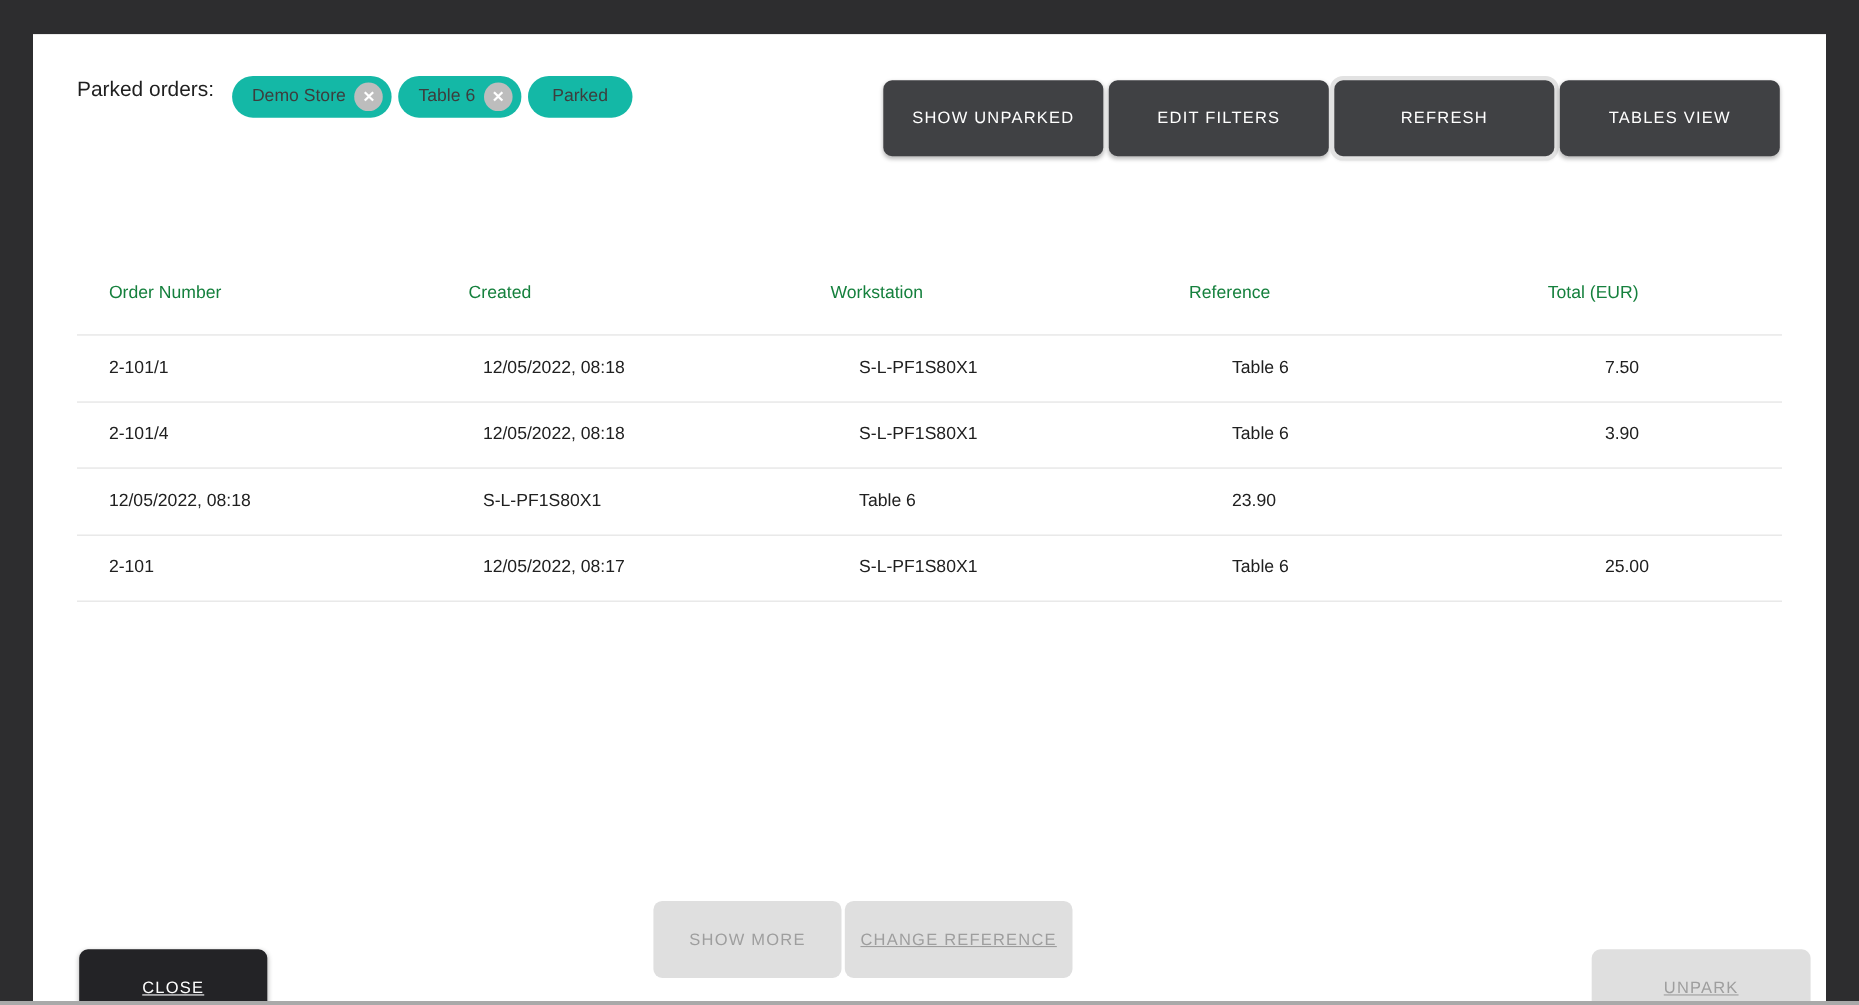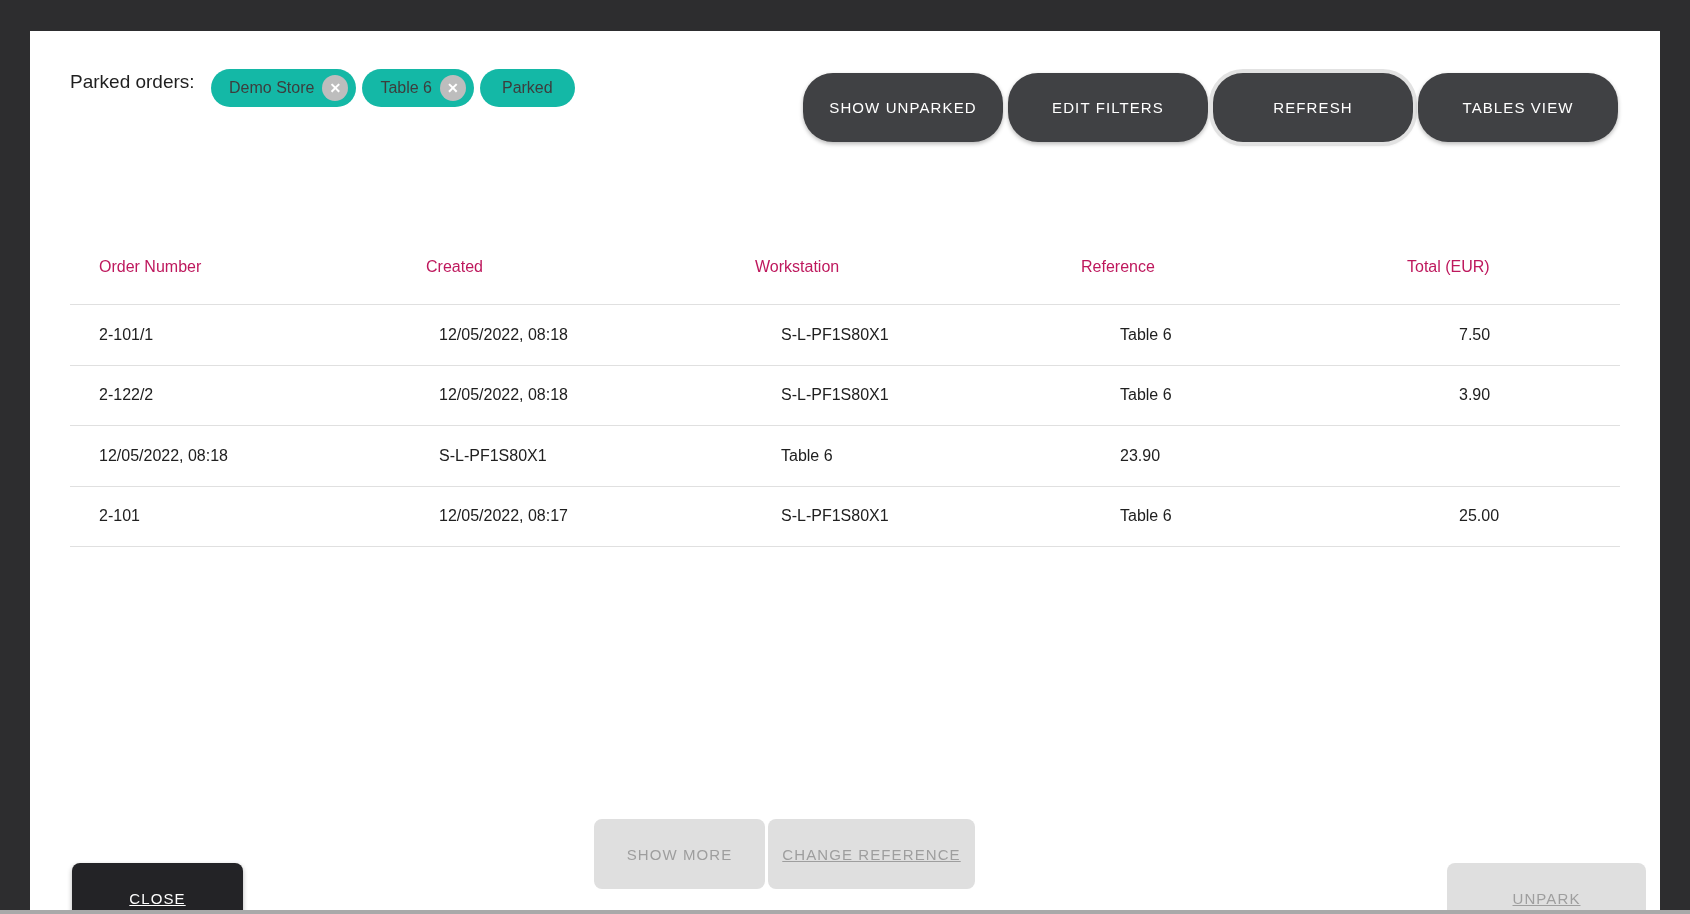--- a/index.html
+++ b/index.html
@@ -49,38 +49,37 @@
     font-family:"Liberation Sans", sans-serif;
     letter-spacing:1.1px; font-size:15px;
     border-radius:8px;
     display:flex; align-items:center; justify-content:center;
     white-space:nowrap;
   }
   .btn.dark {
     width:200px; height:69px;
     background:#404144; color:#ffffff;
     box-shadow:0 2px 4px rgba(0,0,0,0.28);
-    border-radius:30px;
   }
   .btn.dark.focused {
     box-shadow:0 0 0 4px #e2e2e2, 0 2px 4px rgba(0,0,0,0.28);
   }
   
   .table {
     position:absolute; left:40px; top:199px; width:1550px;
   }
   .trow {
     display:grid;
     grid-template-columns:356px 329px 326px 326px 1fr;
     align-items:center;
     border-bottom:1px solid #e0e0e0;
   }
   .trow > div:first-child { padding-left:29px; }
   .thead { height:75px; }
-  .thead > div { font-size:16px; color:#be185d; }
+  .thead > div { font-size:16px; color:#15803d; }
   .tdata { height:60.5px; cursor:pointer;gap:13px; }
   .tdata > div { font-size:16px; color:#202020; }
   
   .footer-btn {
     position:absolute; top:832px; height:70px;text-decoration:underline;
   }
   .btn.close {
     width:171px; background:#232326; color:#ffffff;
     box-shadow:0 2px 5px rgba(0,0,0,0.3);
     height:70px;
@@ -137,21 +136,21 @@
       <div>Total (EUR)</div>
     </div>
     <div class="trow tdata">
       <div>2-101/1</div>
       <div>12/05/2022, 08:18</div>
       <div>S-L-PF1S80X1</div>
       <div>Table 6</div>
       <div>7.50</div>
     </div>
     <div class="trow tdata">
-      <div>2-122/2</div>
+      <div>2-101/4</div>
       <div>12/05/2022, 08:18</div>
       <div>S-L-PF1S80X1</div>
       <div>Table 6</div>
       <div>3.90</div>
     </div>
     <div class="trow tdata">
       <div>12/05/2022, 08:18</div>
       <div>S-L-PF1S80X1</div>
       <div>Table 6</div>
       <div>23.90</div>

